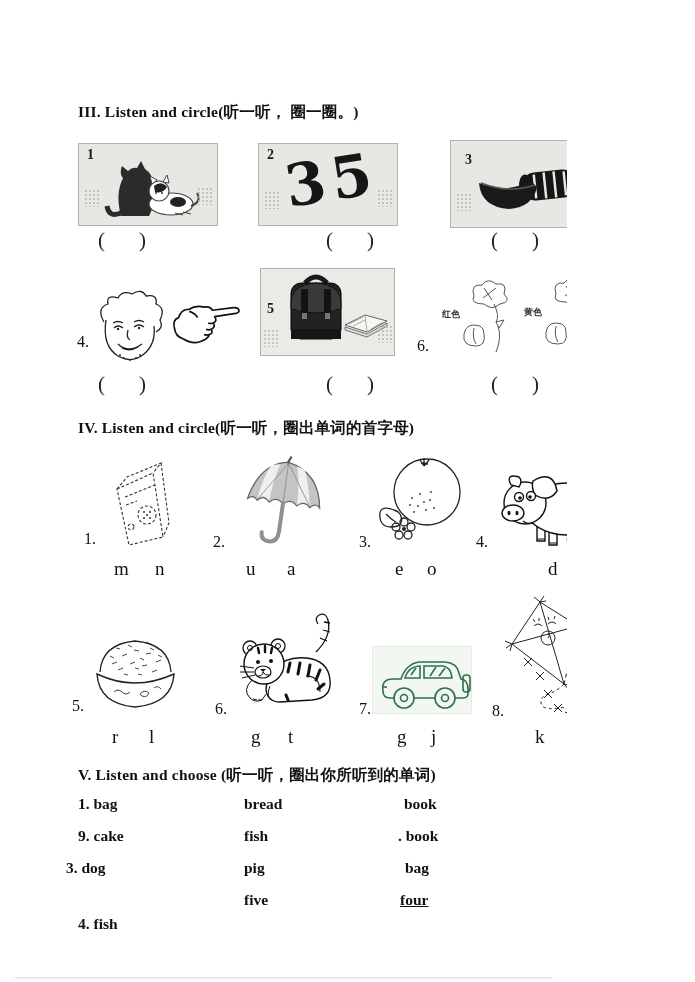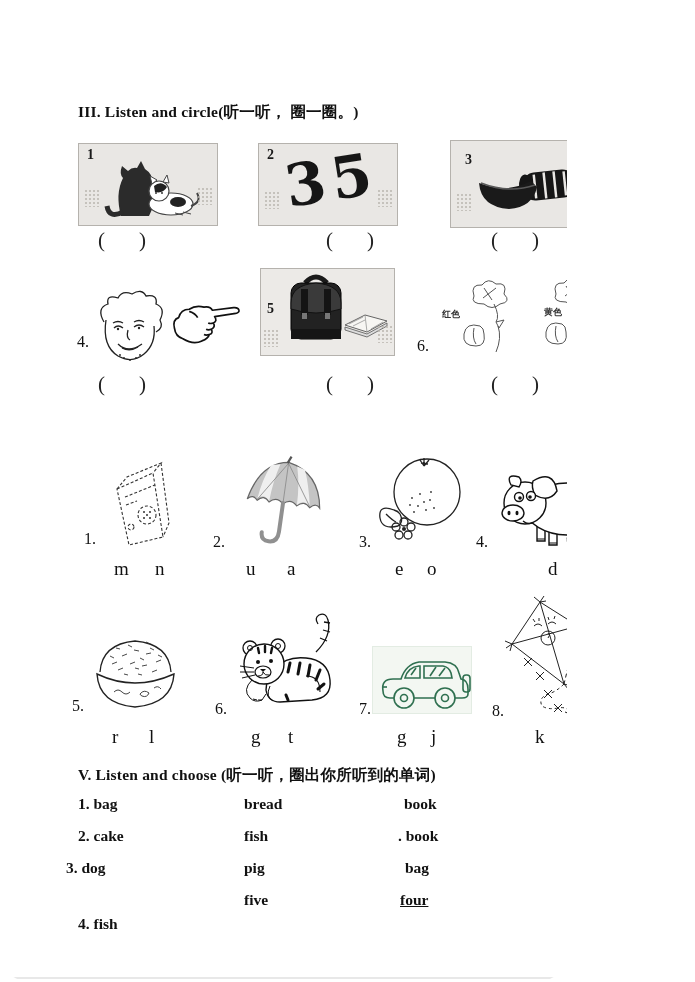--- a/index.html
+++ b/index.html
@@ -156,36 +156,37 @@
           <path d="M32,12 L40,24 M44,12 L31,22"></path>
           <path d="M42,28 Q48,40 44,46"></path>
           <path d="M44,46 L52,44 L47,52 Z"></path>
           <path d="M46,50 Q50,62 44,76"></path>
           <path d="M28,50 Q14,46 12,58 Q10,70 24,70 Q34,70 32,58 Q32,52 28,50 Z"></path>
           <path d="M22,52 Q20,62 24,68"></path>
         </g>
       </g>
     </svg>
     <span class="flower-label" style="left:4px;top:36px;">红色</span>
-    <span class="flower-label" style="left:86px;top:34px;margin-left:20px;">黄色</span>
+    <span class="flower-label" style="left:86px;top:34px;">黄色</span>
   </div>
 
   <div class="slot" style="left:98px;top:372px;">
     <span>(</span>
       <span>)</span>
   </div>
   <div class="slot" style="left:326px;top:372px;">
     <span>(</span>
       <span>)</span>
   </div>
   <div class="slot" style="left:491px;top:372px;">
     <span>(</span>
       <span>)</span>
   </div>
 
+  <div class="abs sec-title" style="left:78px;top:418px;">IV. Listen and circle(听一听，圈出单词的首字母)</div>
 
   <span class="item-num" style="left:84px;top:530px;">1.</span>
   <svg class="abs" viewBox="0 0 85 95" style="left:103px;top:453px;width:85px;height:95px;">
     <g stroke="#333" stroke-width="1.1" fill="none" stroke-dasharray="3 2">
       <path d="M14,36 L50,20 L60,84 L26,92 Z"></path>
       <path d="M14,36 L24,24 L58,10 L50,20"></path>
       <path d="M58,10 L66,70 L60,84"></path>
       <circle cx="44" cy="62" r="9"></circle>
       <path d="M22,44 L52,32 M23,52 L34,48"></path>
       <circle cx="28" cy="74" r="3"></circle>
@@ -375,21 +376,21 @@
   <span class="letter" style="left:571px;top:726px;">f</span>
 
   <div class="abs sec-title" style="left:78px;top:765px;">V. Listen and choose (听一听，圈出你所听到的单词)</div>
 
   <div class="wordrow">
     <span style="left:78px;top:795px;">1. bag</span>
     <span style="left:244px;top:795px;">bread</span>
     <span style="left:404px;top:795px;">book</span>
   </div>
   <div class="wordrow">
-    <span style="left:78px;top:827px;">2. cake</span>
+    <span style="left:78px;top:827px;">9. cake</span>
     <span style="left:244px;top:827px;">fish</span>
     <span style="left:398px;top:827px;">. book</span>
   </div>
   <div class="wordrow">
     <span style="left:66px;top:859px;">3. dog</span>
     <span style="left:244px;top:859px;">pig</span>
     <span style="left:405px;top:859px;">bag</span>
   </div>
   <div class="wordrow">
     <span style="left:78px;top:891px;margin-top:24px;">4. fish</span>

